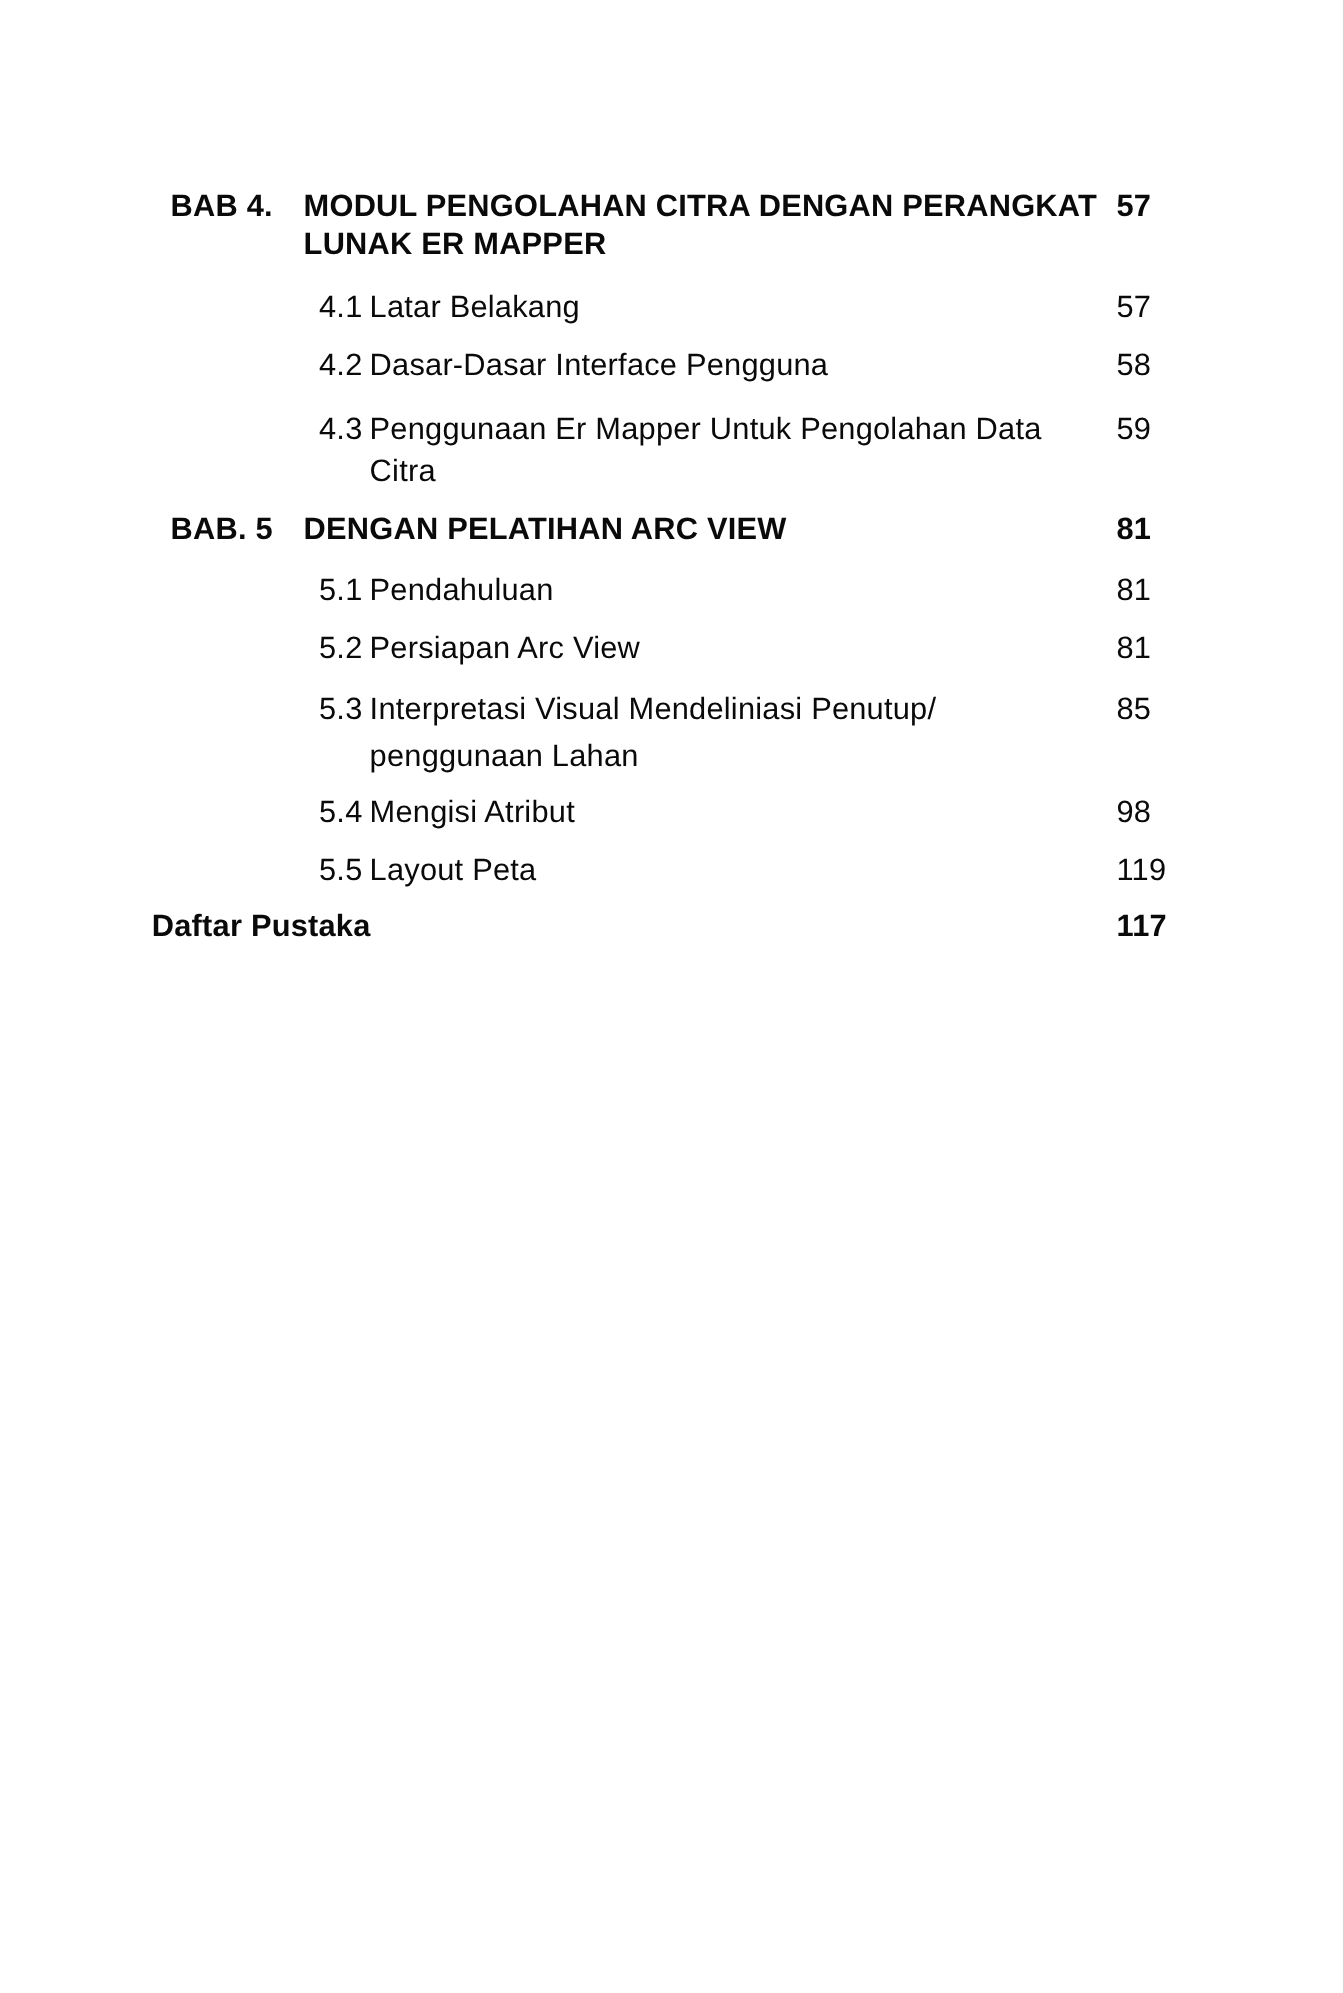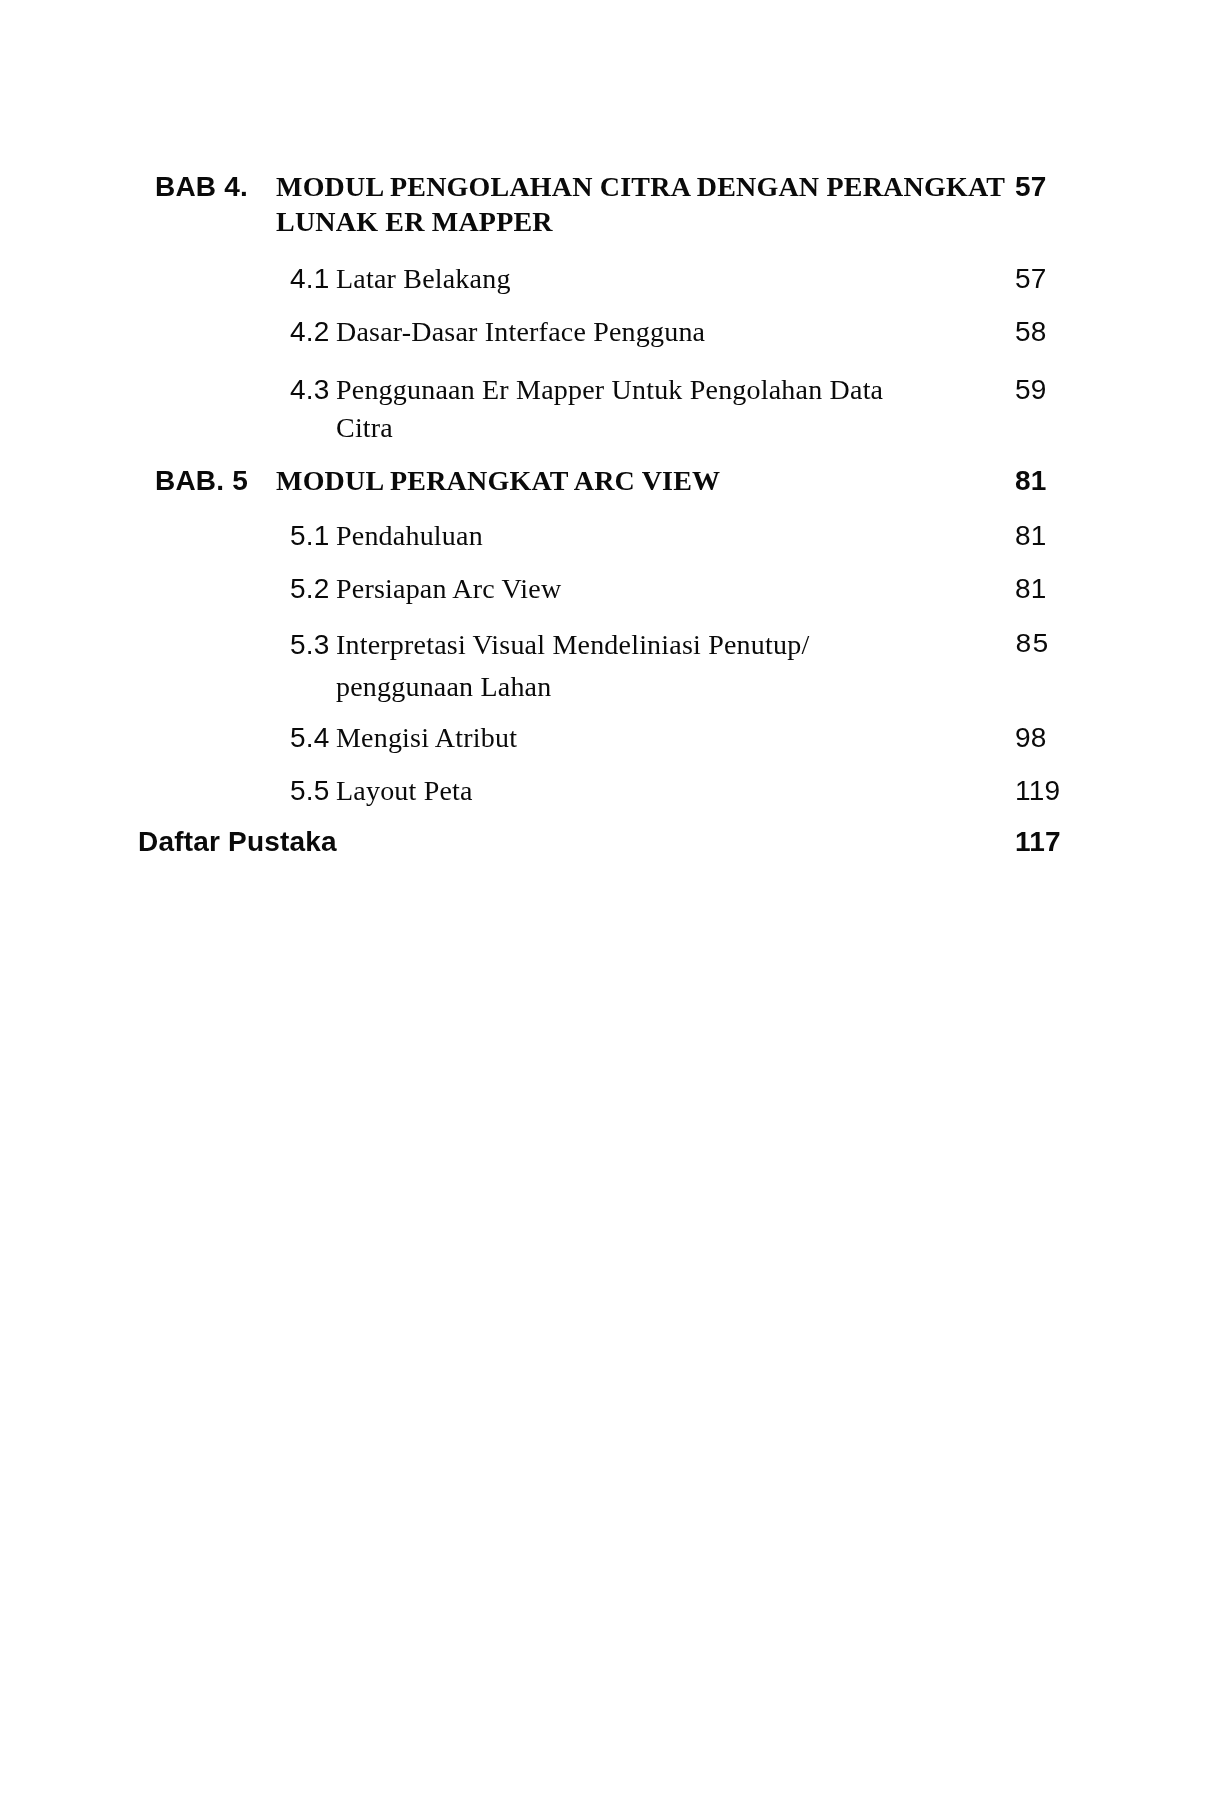--- a/index.html
+++ b/index.html
@@ -35,37 +35,36 @@
     left: 276px;
     top: 0;
     white-space: nowrap;
     margin-left: 14px;
   }
   .row .ttl {
     position: absolute;
     left: 276px;
     top: 0;
     white-space: nowrap;
-    font-family: Liberation Serif, serif;
   }
   .row .ttl.indent {
     left: 336px;
   }
   .row .pg {
     position: absolute;
     left: 1015px;
     top: 0;
     white-space: nowrap;
   }
   .bold { font-weight: 700; }
   .lh38 { line-height: 38px; }
   .lh42 { line-height: 42px; }
   .pg-drop38 { top: 38px; }
   .pg-drop35 { top: 35px; }
-  .pg-drop42 { top: 42px; font-family: Liberation Mono, monospace; }
+  .pg-drop42 { top: 42px; }
 
   
   .footer-tab {
     position: absolute;
     left: 0;
     top: 1697px;
     width: 243px;
     height: 71px;
     border-radius: 0 36px 36px 0;
     background-color: #efefef;
@@ -112,21 +111,21 @@
   </div>
 
   <div class="row lh38" style="top:371px">
     <span class="num">4.3</span>
     <span class="ttl indent"><span>Penggunaan Er Mapper Untuk Pengolahan Data</span><br><span>Citra</span></span>
     <span class="pg pg-drop38">59</span>
   </div>
 
   <div class="row bold" style="top:463px">
     <span class="lbl">BAB. 5</span>
-    <span class="ttl">MODUL PERANGKAT ARC VIEW</span>
+    <span class="ttl">DENGAN PELATIHAN ARC VIEW</span>
     <span class="pg">81</span>
   </div>
 
   <div class="row" style="top:518px">
     <span class="num">5.1</span>
     <span class="ttl indent">Pendahuluan</span>
     <span class="pg">81</span>
   </div>
 
   <div class="row" style="top:571px">

